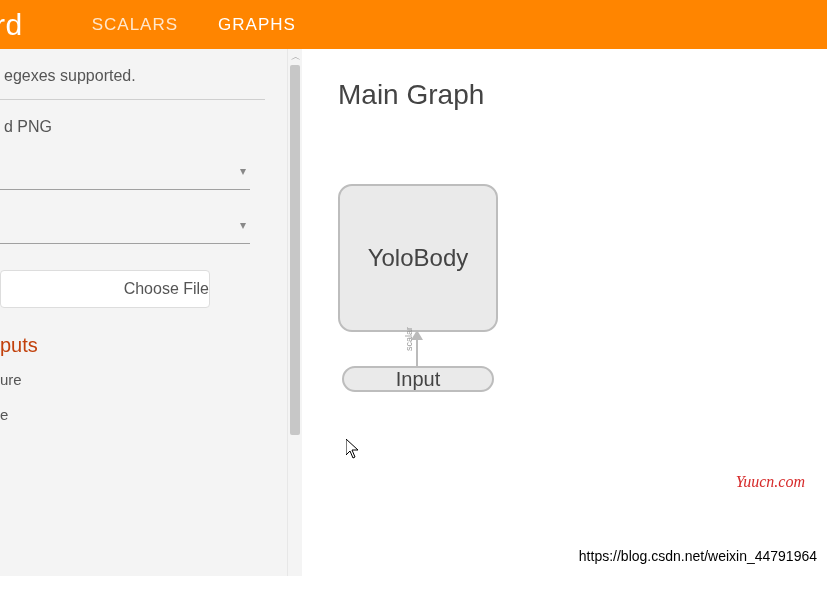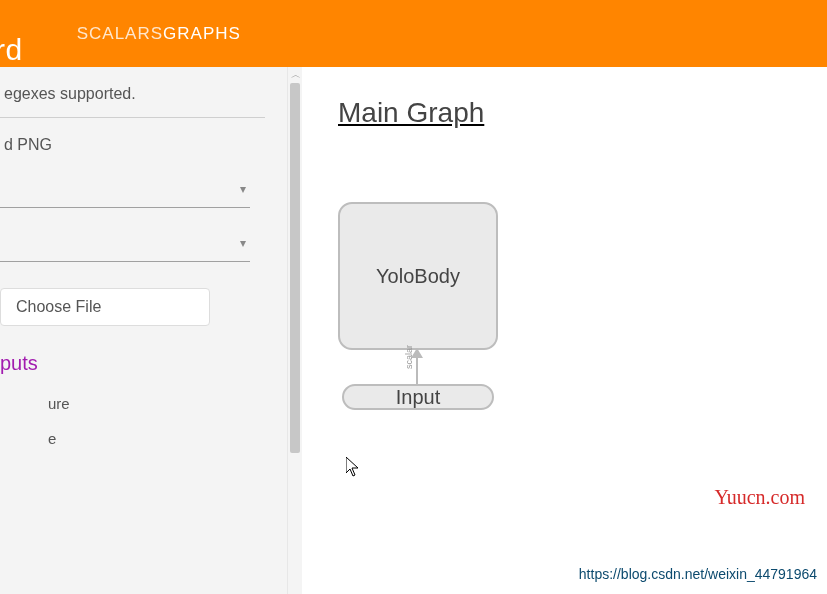--- a/index.html
+++ b/index.html
@@ -5,38 +5,39 @@
   * { box-sizing: border-box; margin: 0; padding: 0; }
   body {
     font-family: "Helvetica Neue", Arial, sans-serif;
     width: 827px;
     height: 594px;
     overflow: hidden;
     position: relative;
     background: #fff;
   }
   .header {
-    height: 67px;
+    height: 49px;
     background: #ff8500;
     display: flex;
-    align-items: flex-end;
+    align-items: center;
     padding-left: 0;
     color: #fff;
   }
   .logo-fragment {
     font-size: 30px;
     font-weight: 400;
     margin-left: -5px;
     letter-spacing: 0.5px;
   }
   .tabs {
     display: flex;
-    margin-left: 54px;
+    margin-left: 69px;
     height: 100%;
     align-items: center;
+    gap: 40px;
   }
   .tab {
     font-size: 17px;
     font-weight: 500;
     letter-spacing: 1px;
     color: rgba(255,255,255,0.8);
     height: 100%;
     display: flex;
     align-items: center;
     position: relative;
@@ -88,39 +89,38 @@
     content: "▾";
     position: absolute;
     right: 4px;
     top: 2px;
     color: #888;
     font-size: 12px;
   }
   .choose-file {
     border: 1px solid #ddd;
     border-radius: 4px;
-    padding: 9px 15px;
-    text-align: left;
+    padding: 9px 0;
+    text-align: right;
     width: 210px;
     color: #555;
     background: #fff;
     margin-top: 6px;
     margin-bottom: 26px;
     cursor: pointer;
   }
   .section-header {
     font-size: 20px;
-    color: #a21caf;
-    margin-bottom: 20px;
+    color: #c2410c;
+    margin-bottom: 14px;
   }
   .check-item {
     font-size: 15px;
     color: #555;
     margin-bottom: 18px;
-    padding-left: 48px;
   }
   .scroll-track {
     position: absolute;
     left: 288px;
     top: 0;
     width: 14px;
     height: 100%;
     background: #f4f4f4;
   }
   .scroll-track::before {
@@ -145,21 +145,20 @@
     top: 16px;
     width: 10px;
     height: 370px;
     background: #c7c7c7;
     border-radius: 2px;
   }
   .main {
     flex: 1;
     position: relative;
     padding: 30px 9px 0 50px;
-    text-decoration: underline;
   }
   .main-title {
     font-size: 28px;
     color: #444;
     font-weight: 400;
   }
   .graph-area {
     position: absolute;
     left: 50px;
     top: 135px;
@@ -170,21 +169,21 @@
     border-radius: 14px;
     text-align: center;
     color: #444;
     display: flex;
     align-items: center;
     justify-content: center;
   }
   .yolobody {
     width: 160px;
     height: 148px;
-    font-size: 20px;
+    font-size: 24px;
   }
   .input-node {
     width: 152px;
     height: 26px;
     border-radius: 20px;
     font-size: 20px;
     margin-top: 34px;
     margin-left: 4px;
   }
   .edge {
@@ -220,27 +219,28 @@
     font-size: 18px;
     color: #000;
     pointer-events: none;
   }
   .watermark1 {
     position: absolute;
     right: 22px;
     bottom: 85px;
     color: #d62a2a;
     font-family: Georgia, serif;
-    font-size: 20px;
+    font-style: italic;
+    font-size: 16px;
   }
   .watermark2 {
     position: absolute;
     right: 10px;
     bottom: 12px;
-    color: #0c4a6e;
+    color: #000000;
     font-size: 14px;
   }
 </style>
 </head>
 <body>
 
 <div class="header">
   <div class="logo-fragment">rd</div>
   <div class="tabs">
     <div class="tab">SCALARS</div>

